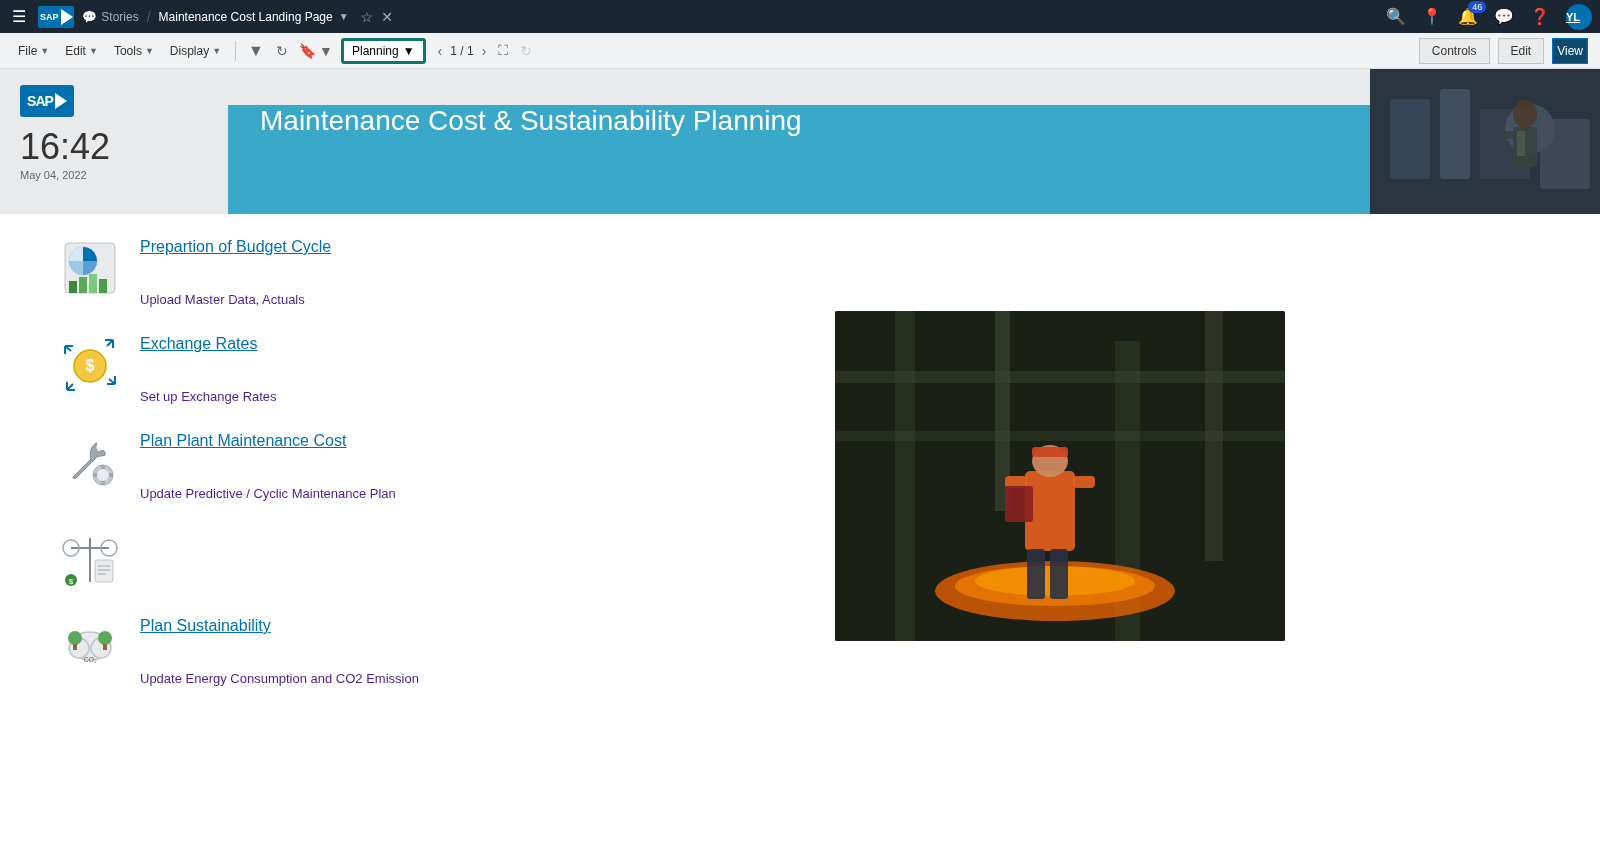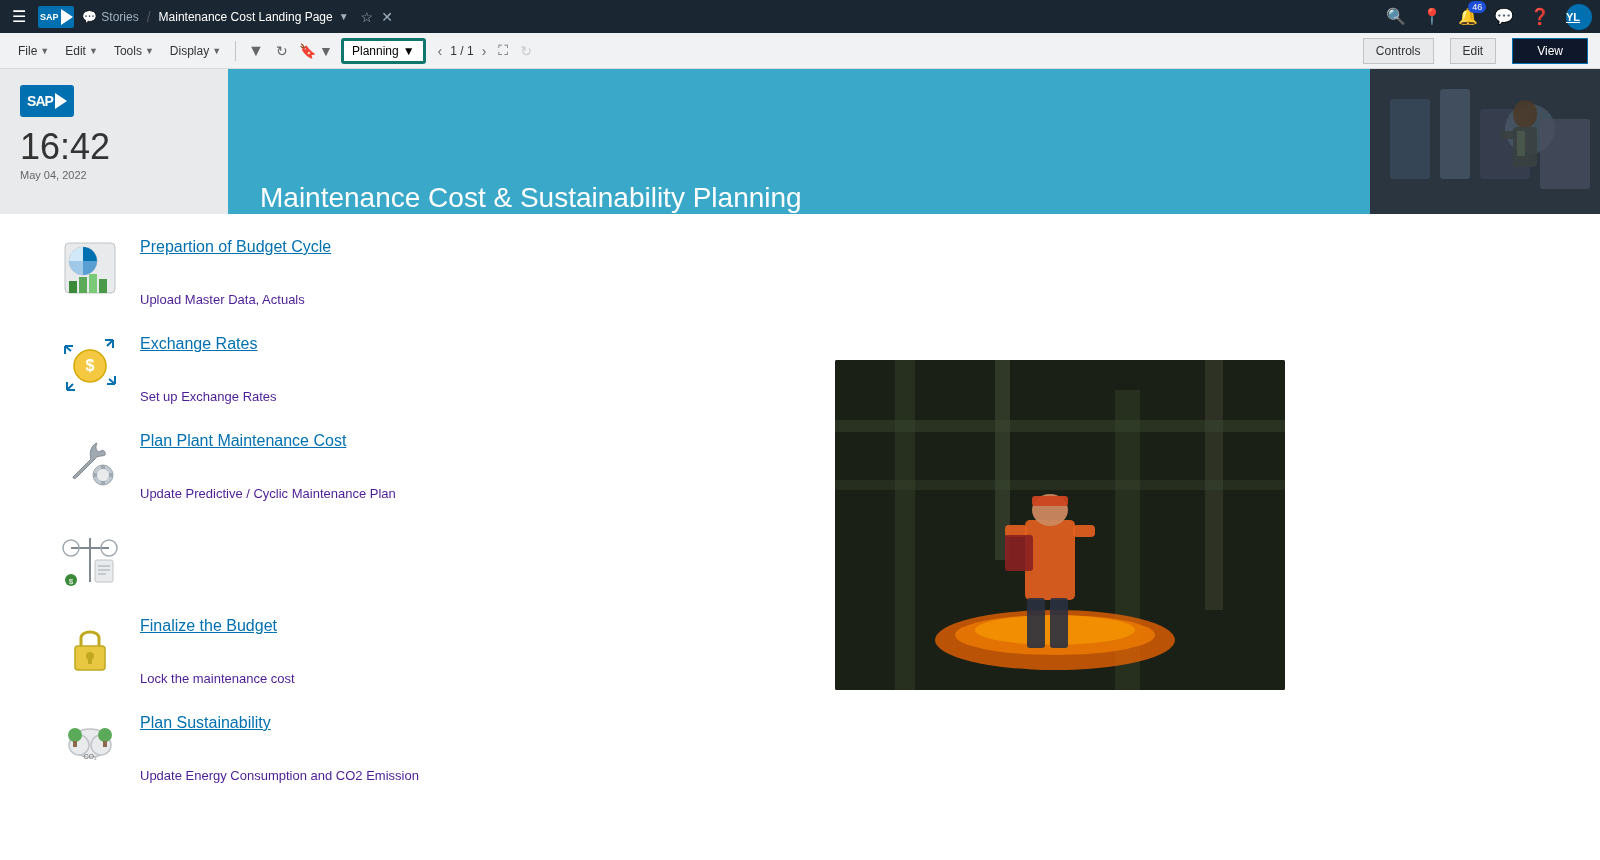--- a/index.html
+++ b/index.html
@@ -188,25 +188,25 @@
     }
     .view-btn-edit {
       background: #e8eaec;
       border: 1px solid #c0c4c8;
       color: #333;
       font-size: 12px;
       padding: 5px 12px;
       cursor: pointer;
     }
     .view-btn-view {
-      background: #0f172a;
+      background: #0c4a6e;
       border: 1px solid #0070b1;
       color: #fff;
       font-size: 12px;
-      padding: 5px 24px;
+      padding: 5px 4px;
       cursor: pointer;
     }
 
     
     .main-content {
       background: #fff;
       height: calc(860px - 69px);
       overflow-y: auto;
     }
 
@@ -255,22 +255,23 @@
     }
     .clock-date {
       font-size: 11px;
       color: #666;
       margin-top: 4px;
     }
     .header-center {
       background: #3aa8c8;
       flex: 1;
       display: flex;
-      align-items: flex-end;
+      align-items: flex-start;
       padding: 0 32px;
+      margin-top: 36px;
     }
     .header-title {
       color: #fff;
       font-size: 28px;
       font-weight: 400;
     }
     .header-image {
       width: 230px;
       height: 145px;
       background: linear-gradient(135deg, #2a3a4a 0%, #4a5a6a 30%, #6a5a4a 60%, #8a7a6a 100%);
@@ -419,21 +420,21 @@
     <button class="page-nav-btn">‹</button>
     <span class="page-num">
       <span>1</span>
       /
       <span>1</span>
     </span>
     <button class="page-nav-btn">›</button>
   </div>
   <button class="expand-btn">⛶</button>
   <button class="refresh-status">↻</button>
-  <div style="margin-left:auto; display:flex; gap:16px;">
+  <div style="margin-left:auto; display:flex; gap:8px;">
     <button class="view-btn-controls">Controls</button>
     <button class="view-btn-edit">Edit</button>
     <button class="view-btn-view">View</button>
   </div>
 </div>
 
 <div class="main-content">
 
   <div class="header-banner">
     <div class="header-left">
@@ -545,37 +546,20 @@
             <line x1="37" y1="36" x2="49" y2="36" stroke="#a0a8b0" stroke-width="1"></line>
             <line x1="37" y1="40" x2="49" y2="40" stroke="#a0a8b0" stroke-width="1"></line>
             <line x1="37" y1="44" x2="45" y2="44" stroke="#a0a8b0" stroke-width="1"></line>
 
             <circle cx="10" cy="50" r="6" fill="#3a8a3a"></circle>
             <text x="10" y="54" text-anchor="middle" font-size="8" fill="#fff">$</text>
           </svg>
         </div>
       </div>
 
-      <div class="menu-item">
-        <div class="menu-icon">
-          <svg width="58" height="58" viewBox="0 0 58 58">
-
-            <rect x="14" y="28" width="30" height="24" rx="3" fill="#e8c840" stroke="#c0a820" stroke-width="1.5"></rect>
-
-            <path d="M20 28 L20 20 C20 12 38 12 38 20 L38 28" fill="none" stroke="#c0a820" stroke-width="3"></path>
-
-            <circle cx="29" cy="38" r="4" fill="#c0a820"></circle>
-            <rect x="27" y="40" width="4" height="6" fill="#c0a820"></rect>
-          </svg>
-        </div>
-        <div class="menu-text">
-          <span class="menu-link">Finalize the Budget</span>
-          <span class="menu-desc">Lock the maintenance cost</span>
-        </div>
-      </div>
 
       <div class="menu-item">
         <div class="menu-icon">
           <svg width="58" height="58" viewBox="0 0 58 58">
 
             <ellipse cx="29" cy="28" rx="20" ry="14" fill="#e8eaec" stroke="#c0c4c8" stroke-width="1.5"></ellipse>
             <ellipse cx="18" cy="30" rx="10" ry="10" fill="#e8eaec" stroke="#c0c4c8" stroke-width="1.5"></ellipse>
             <ellipse cx="40" cy="30" rx="10" ry="10" fill="#e8eaec" stroke="#c0c4c8" stroke-width="1.5"></ellipse>
 
             <circle cx="14" cy="20" r="7" fill="#5aaa5a"></circle>

